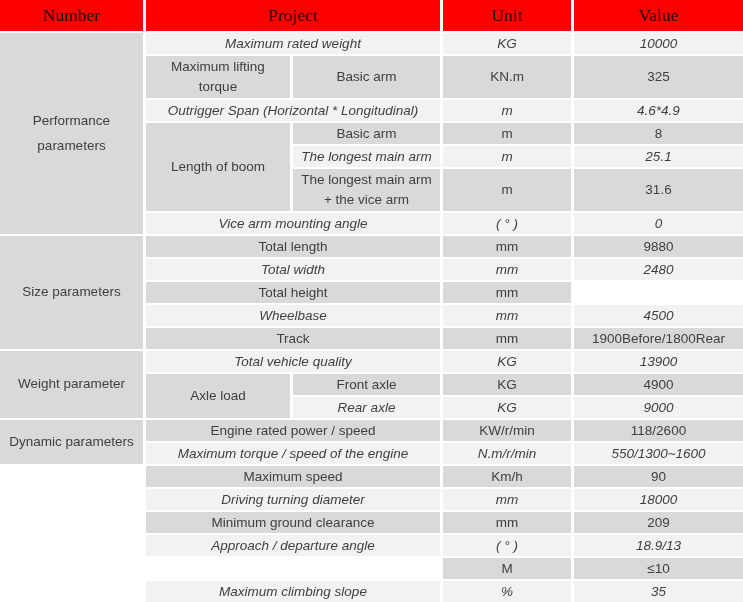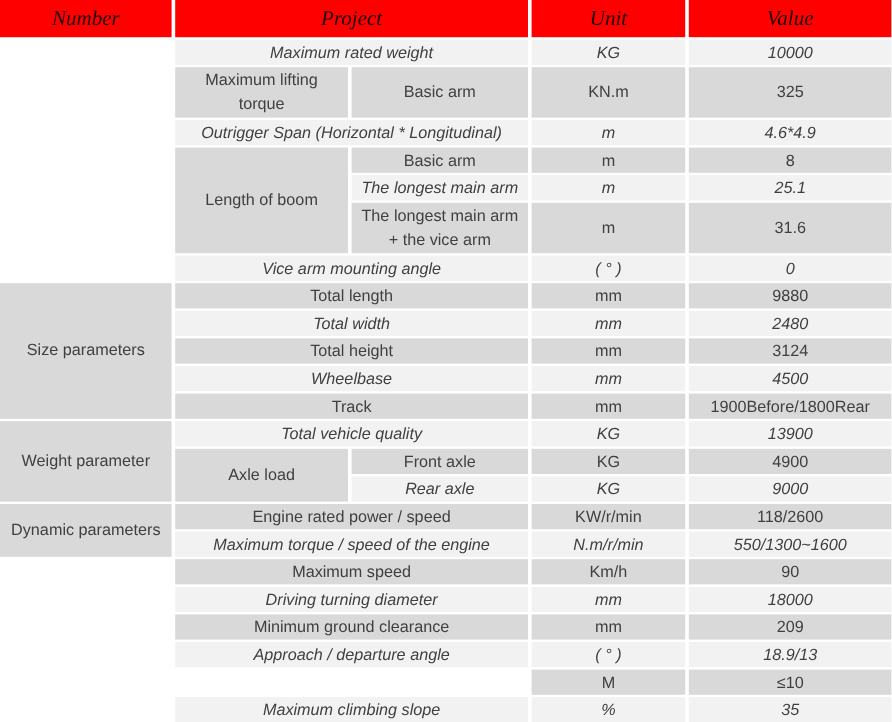--- a/index.html
+++ b/index.html
@@ -15,36 +15,36 @@
   .c{
     display:flex;align-items:center;justify-content:center;
     text-align:center;font-size:13.5px;color:var(--body-text,#404040);
     line-height:1.45;padding:0 5px;box-sizing:border-box;overflow:hidden;
   }
   .hd{
     background:var(--header-bg,#fe0000);
     color:var(--header-text,#1e0606);
     font-family:"Liberation Serif",serif;
     font-size:17.5px;
-    font-style:italic;
   }
   .lt{background:var(--row-light,#f2f2f2);font-style:italic;}
   .dk{background:var(--row-dark,#d9d9d9);}
   .grp{line-height:1.8;}
 </style>
 </head>
 <body>
 
 <div class="tbl">
 
   <div class="c hd" style="grid-area:1/1/2/2">Number</div>
   <div class="c hd" style="grid-area:1/2/2/4">Project</div>
   <div class="c hd" style="grid-area:1/4/2/5">Unit</div>
   <div class="c hd" style="grid-area:1/5/2/6">Value</div>
 
+  <div class="c dk grp" style="grid-area:2/1/9/2">Performance parameters</div>
   <div class="c dk grp" style="grid-area:9/1/14/2">Size parameters</div>
   <div class="c dk grp" style="grid-area:14/1/17/2">Weight parameter</div>
   <div class="c dk grp" style="grid-area:17/1/19/2">Dynamic parameters</div>
 
   <div class="c lt" style="grid-area:2/2/3/4">Maximum rated weight</div>
   <div class="c lt" style="grid-area:2/4/3/5">KG</div>
   <div class="c lt" style="grid-area:2/5/3/6">10000</div>
 
   <div class="c dk" style="grid-area:3/2/4/3">Maximum lifting torque</div>
   <div class="c dk" style="grid-area:3/3/4/4">Basic arm</div>
@@ -75,21 +75,20 @@
   <div class="c dk" style="grid-area:9/2/10/4">Total length</div>
   <div class="c dk" style="grid-area:9/4/10/5">mm</div>
   <div class="c dk" style="grid-area:9/5/10/6">9880</div>
 
   <div class="c lt" style="grid-area:10/2/11/4">Total width</div>
   <div class="c lt" style="grid-area:10/4/11/5">mm</div>
   <div class="c lt" style="grid-area:10/5/11/6">2480</div>
 
   <div class="c dk" style="grid-area:11/2/12/4">Total height</div>
   <div class="c dk" style="grid-area:11/4/12/5">mm</div>
-  <div class="c dk" style="grid-area:11/5/12/6">3124</div>
 
   <div class="c lt" style="grid-area:12/2/13/4">Wheelbase</div>
   <div class="c lt" style="grid-area:12/4/13/5">mm</div>
   <div class="c lt" style="grid-area:12/5/13/6">4500</div>
 
   <div class="c dk" style="grid-area:13/2/14/4">Track</div>
   <div class="c dk" style="grid-area:13/4/14/5">mm</div>
   <div class="c dk" style="grid-area:13/5/14/6">1900Before/1800Rear</div>
 
   <div class="c lt" style="grid-area:14/2/15/4">Total vehicle quality</div>

